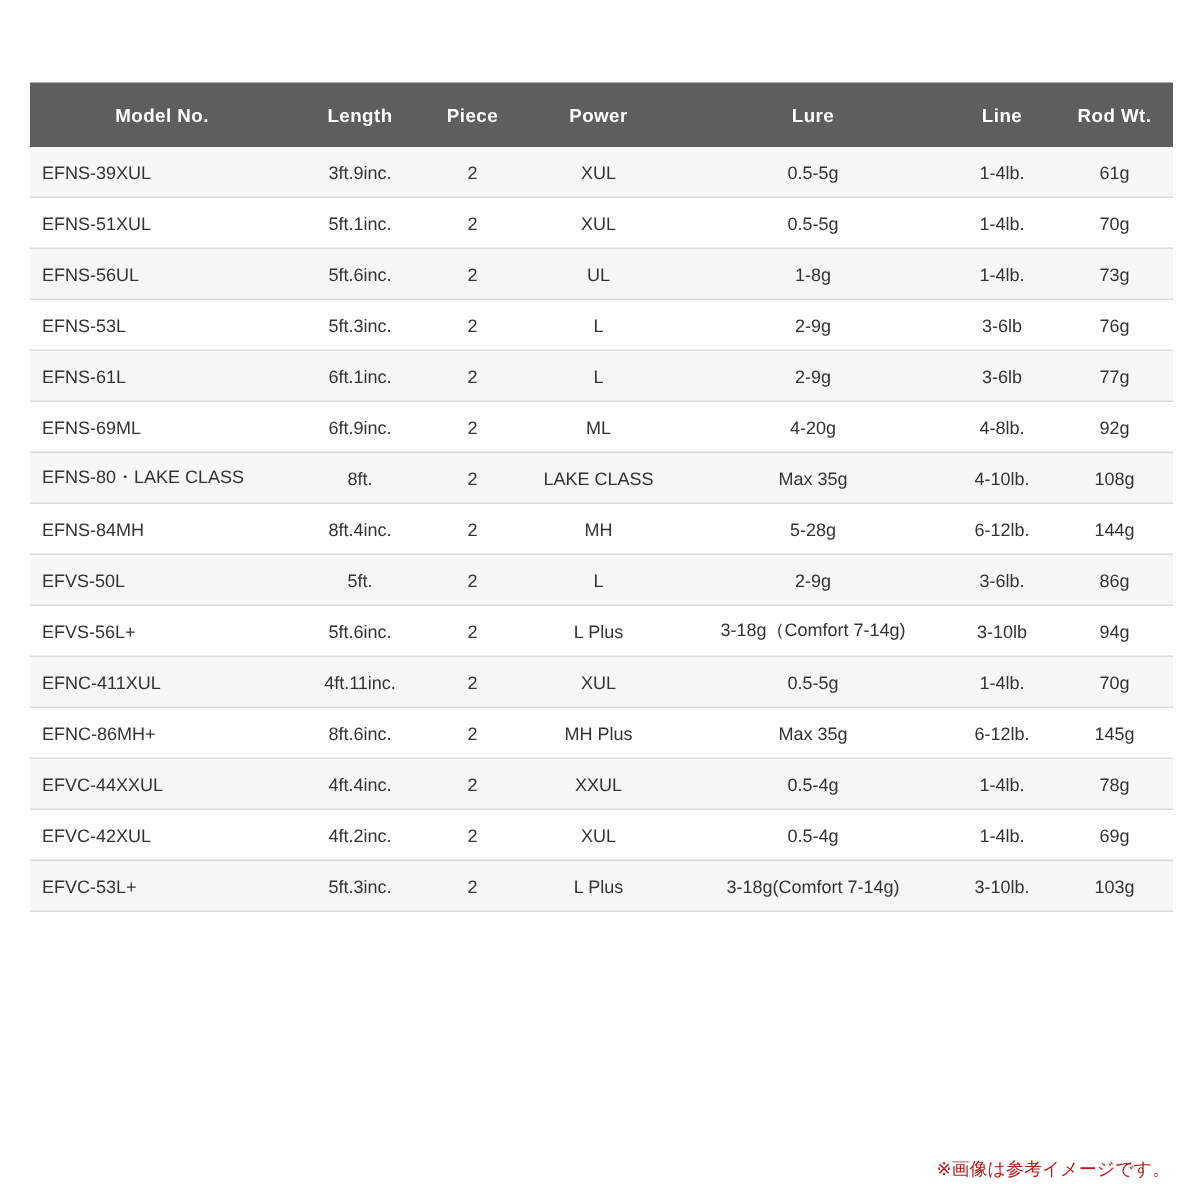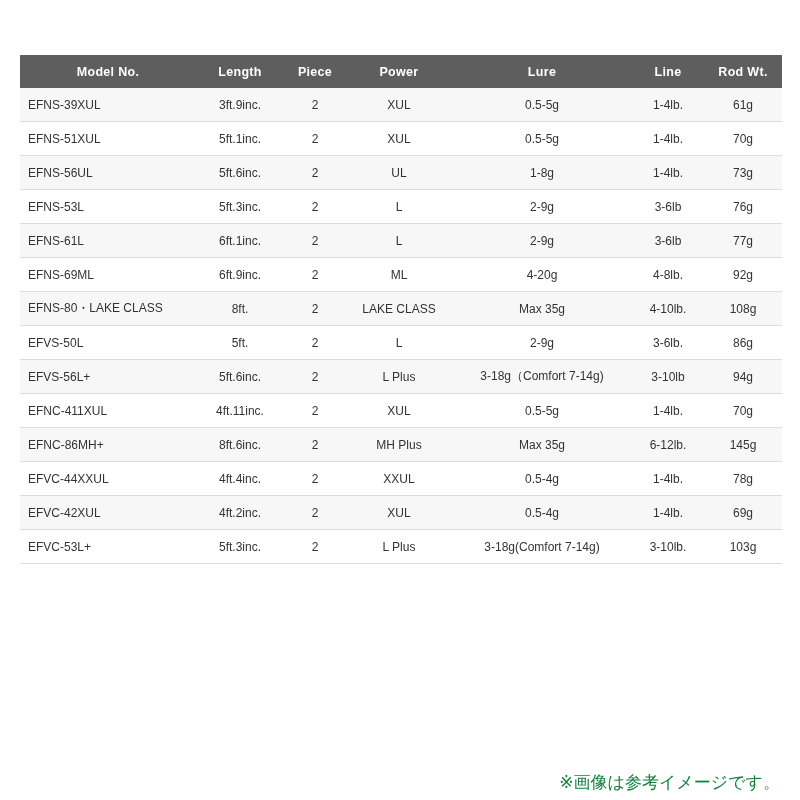--- a/index.html
+++ b/index.html
@@ -21,21 +21,21 @@
       top: 55px;
       width: 762px;
       border-collapse: collapse;
       table-layout: fixed;
       font-size: 12px;
     }
     .spec-table thead th {
       background: #5e5e5e;
       color: #ffffff;
       font-weight: bold;
-      height: 33px;
+      height: 43px;
       padding: 0;
       text-align: center;
       font-size: 12.5px;
       letter-spacing: 0.3px;
       font-family: "Liberation Sans", "DejaVu Sans", sans-serif;
     }
     .spec-table tbody td {
       height: 33px;
       padding: 0;
       text-align: center;
@@ -59,22 +59,22 @@
     .col-w-length { width: 88px; }
     .col-w-piece { width: 62px; }
     .col-w-power { width: 106px; }
     .col-w-lure { width: 180px; }
     .col-w-line { width: 72px; }
     .col-w-wt { width: 78px; }
     .footnote {
       position: absolute;
       right: 20px;
       top: 771px;
-      font-size: 17px;
-      color: #15803d;
+      font-size: 12px;
+      color: #b91c1c;
       font-family: "DejaVu Sans", sans-serif;
     }
   </style>
 </head>
 <body>
 
 <table class="spec-table">
   <colgroup>
     <col class="col-w-model">
     <col class="col-w-length">
@@ -153,20 +153,29 @@
       <tr>
         <td class="col-model">EFNS-80・LAKE CLASS</td>
         <td>8ft.</td>
         <td>2</td>
         <td>LAKE CLASS</td>
         <td>Max 35g</td>
         <td>4-10lb.</td>
         <td>108g</td>
       </tr>
       <tr>
+        <td class="col-model">EFNS-84MH</td>
+        <td>8ft.4inc.</td>
+        <td>2</td>
+        <td>MH</td>
+        <td>5-28g</td>
+        <td>6-12lb.</td>
+        <td>144g</td>
+      </tr>
+      <tr>
         <td class="col-model">EFVS-50L</td>
         <td>5ft.</td>
         <td>2</td>
         <td>L</td>
         <td>2-9g</td>
         <td>3-6lb.</td>
         <td>86g</td>
       </tr>
       <tr>
         <td class="col-model">EFVS-56L+</td>

